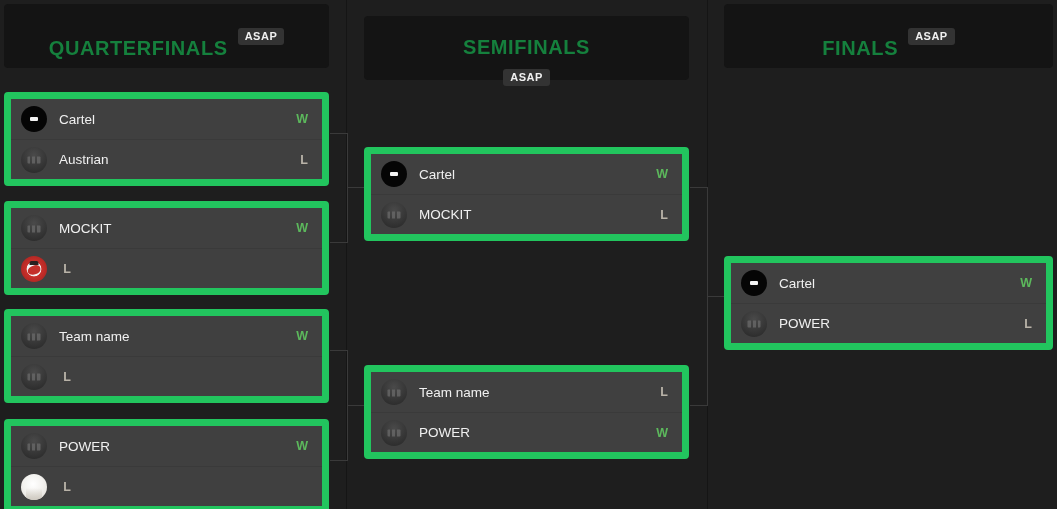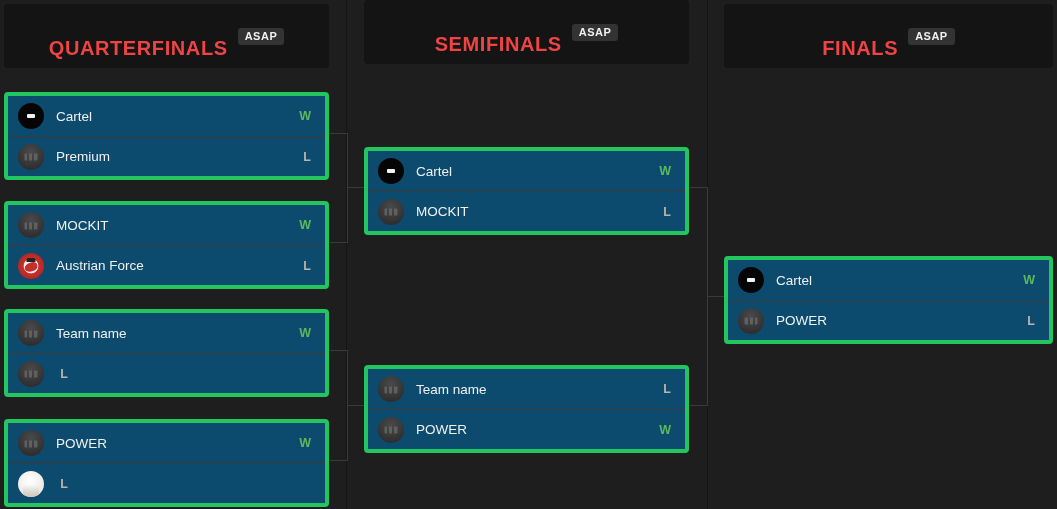--- a/index.html
+++ b/index.html
@@ -39,39 +39,39 @@
     border-radius: 4px;
     display: flex;
     align-items: center;
     justify-content: center;
     gap: 10px;
   }
   .round-title {
     font-size: 20px;
     font-weight: bold;
     letter-spacing: 0.6px;
-    color: #ef4444;
+    color: #15803d;
     margin-top: 25px;
   }
   .asap-badge {
     font-size: 11px;
     font-weight: bold;
     letter-spacing: 0.5px;
     color: #f0f0f0;
     background: #333333;
     border-radius: 3px;
     padding: 3px 7px;
     line-height: 1;
   }
 
   
   .match {
     position: absolute;
-    background: #0c4a6e;
-    border: 4px solid #22c55e;
+    background: #404040;
+    border: 7px solid #22c55e;
     border-radius: 4px;
     box-sizing: border-box;
     overflow: hidden;
   }
   .team-row {
     height: 40px;
     display: flex;
     align-items: center;
     padding: 0 14px 0 10px;
     box-sizing: border-box;
@@ -197,21 +197,21 @@
 <div id="bracket">
 
   <div class="col-divider" style="left:346px;"></div>
   <div class="col-divider" style="left:707px;"></div>
 
   <div class="round-header" style="left:4px; top:4px; width:325px;">
     <span class="round-title">QUARTERFINALS</span>
     <span class="asap-badge">ASAP</span>
   </div>
 
-  <div class="round-header" style="left:364px; top:0; width:325px;">
+  <div class="round-header" style="left:364px; top:16px; width:325px;flex-direction:column;">
     <span class="round-title">SEMIFINALS</span>
     <span class="asap-badge">ASAP</span>
   </div>
 
   <div class="round-header" style="left:724px; top:4px; width:329px;justify-content:center;">
     <span class="round-title">FINALS</span>
     <span class="asap-badge">ASAP</span>
   </div>
 
   <div class="conn h" style="left:330px; top:133px; width:18px;"></div>
@@ -233,34 +233,33 @@
   <div class="conn h" style="left:707px; top:296px; width:18px;"></div>
 
   <div class="match" style="left:4px; top:92px; width:325px;">
     <div class="team-row">
       <span class="avatar cartel"></span>
       <span class="team-name">Cartel</span>
       <span class="result w">W</span>
     </div>
     <div class="team-row second">
       <span class="avatar default"></span>
-      <span class="team-name">Premium</span>
+      <span class="team-name">Austrian</span>
       <span class="result l">L</span>
     </div>
   </div>
 
   <div class="match" style="left:4px; top:201px; width:325px;">
     <div class="team-row">
       <span class="avatar default"></span>
       <span class="team-name">MOCKIT</span>
       <span class="result w">W</span>
     </div>
     <div class="team-row second">
       <span class="avatar austrian"></span>
-      <span class="team-name">Austrian Force</span>
       <span class="result l">L</span>
     </div>
   </div>
 
   <div class="match" style="left:4px; top:309px; width:325px;">
     <div class="team-row">
       <span class="avatar default"></span>
       <span class="team-name">Team name</span>
       <span class="result w">W</span>
     </div>

